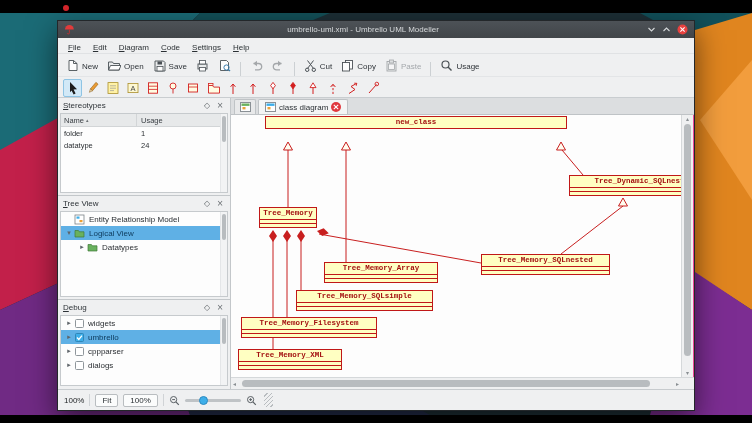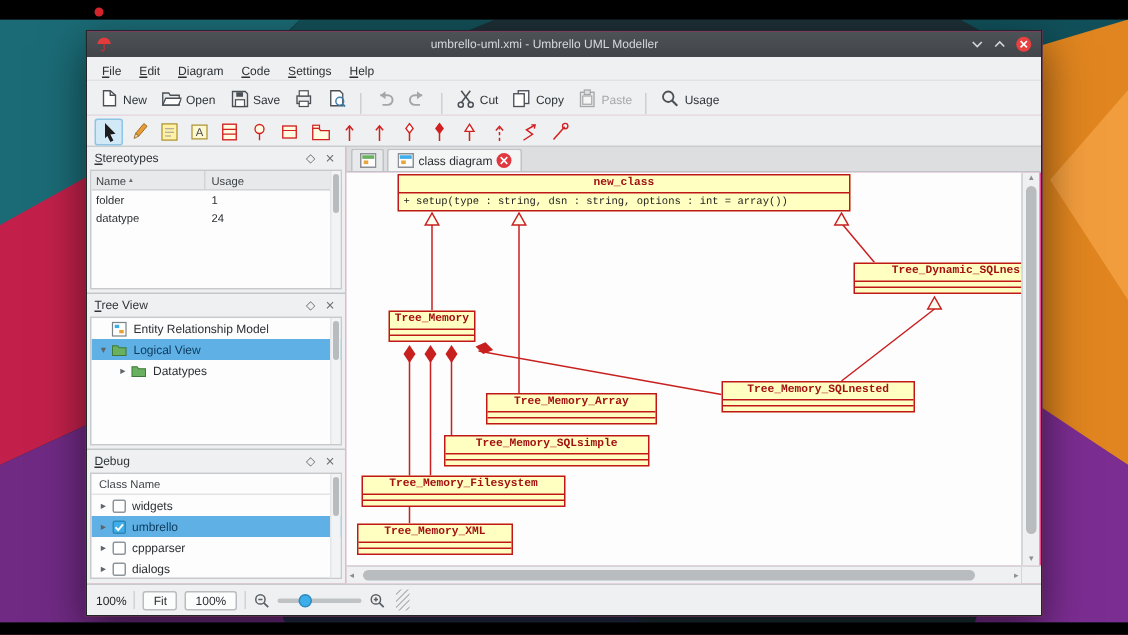--- a/index.html
+++ b/index.html
@@ -449,21 +449,20 @@
           </div>
         </div>
 
         <div class="panel" style="height:88px;border-bottom:none">
           <div class="panel-head">
             <span class="panel-title">Debug</span>
             <span class="panel-btn">◇</span>
             <span class="panel-btn">×</span>
           </div>
           <div class="panel-body">
-            <div class="dbg-header">Class Name</div>
             <div id="dbg-rows">
                 <div class="dbg-row">
                   <span class="exp">▸</span>
                   <span class="cb"></span>
                   <span>widgets</span>
                 </div>
                 <div class="dbg-row selected">
                   <span class="exp">▸</span>
                   <span class="cb checked">
                     <svg width="7" height="7">
@@ -530,21 +529,20 @@
                 <polygon points="0,0 4,6 0,12 -4,6" transform="translate(56 115) rotate(0)" fill="#c81f1f"></polygon>
                 <polygon points="0,0 4,6 0,12 -4,6" transform="translate(70 115) rotate(0)" fill="#c81f1f"></polygon>
                 <polygon points="0,0 4,6 0,12 -4,6" transform="translate(86 116) rotate(-79)" fill="#c81f1f"></polygon>
                 <polygon points="57,27 52.5,35 61.5,35" fill="#fffdf0" stroke="#c81f1f" stroke-width="1"></polygon>
                 <polygon points="115,27 110.5,35 119.5,35" fill="#fffdf0" stroke="#c81f1f" stroke-width="1"></polygon>
                 <polygon points="330,27 325.5,35 334.5,35" fill="#fffdf0" stroke="#c81f1f" stroke-width="1"></polygon>
                 <polygon points="392,83 387.5,91 396.5,91" fill="#fffdf0" stroke="#c81f1f" stroke-width="1"></polygon>
               </svg>
               <div class="uml-class" style="left: 34px; top: 1px; width: 302px;">
                 <div class="uml-name">new_class</div>
-                <div class="uml-op">+ setup(type : string, dsn : string, options : int = array())</div>
               </div>
               <div class="uml-class" style="left: 338px; top: 60px; width: 150px;">
                 <div class="uml-name">Tree_Dynamic_SQLnested</div>
                 <div class="uml-sec"></div>
                 <div class="uml-sec"></div>
               </div>
               <div class="uml-class" style="left: 28px; top: 92px; width: 58px;">
                 <div class="uml-name">Tree_Memory</div>
                 <div class="uml-sec"></div>
                 <div class="uml-sec"></div>

